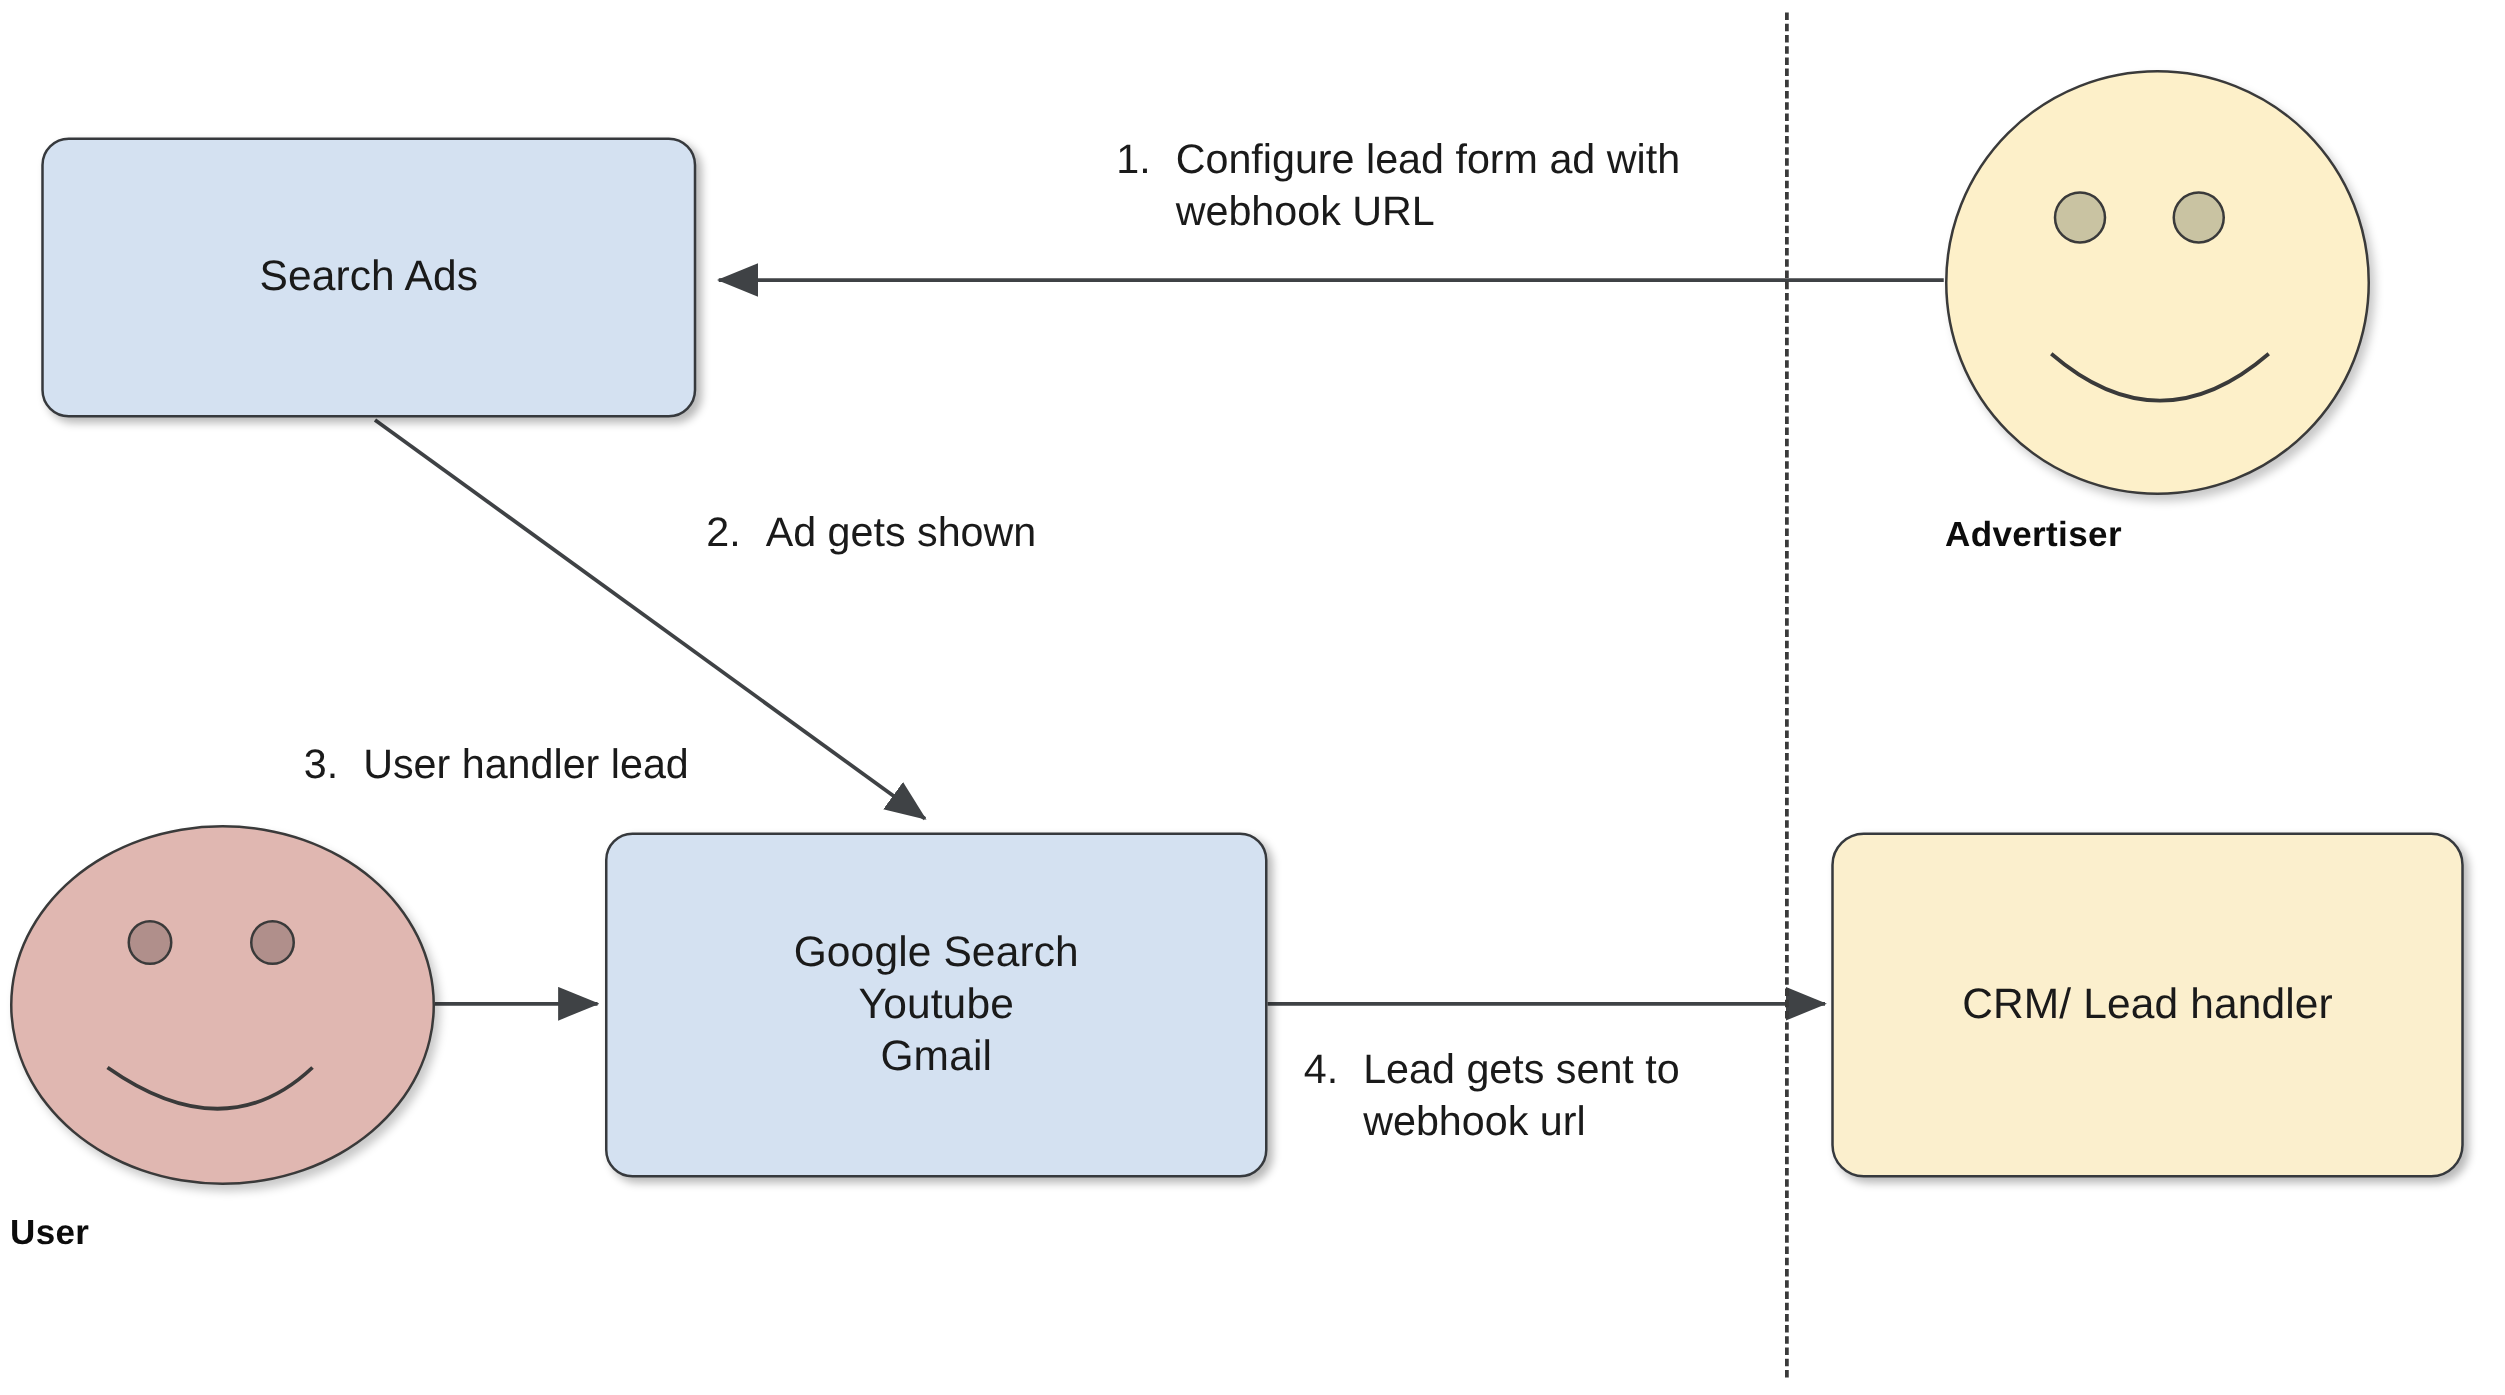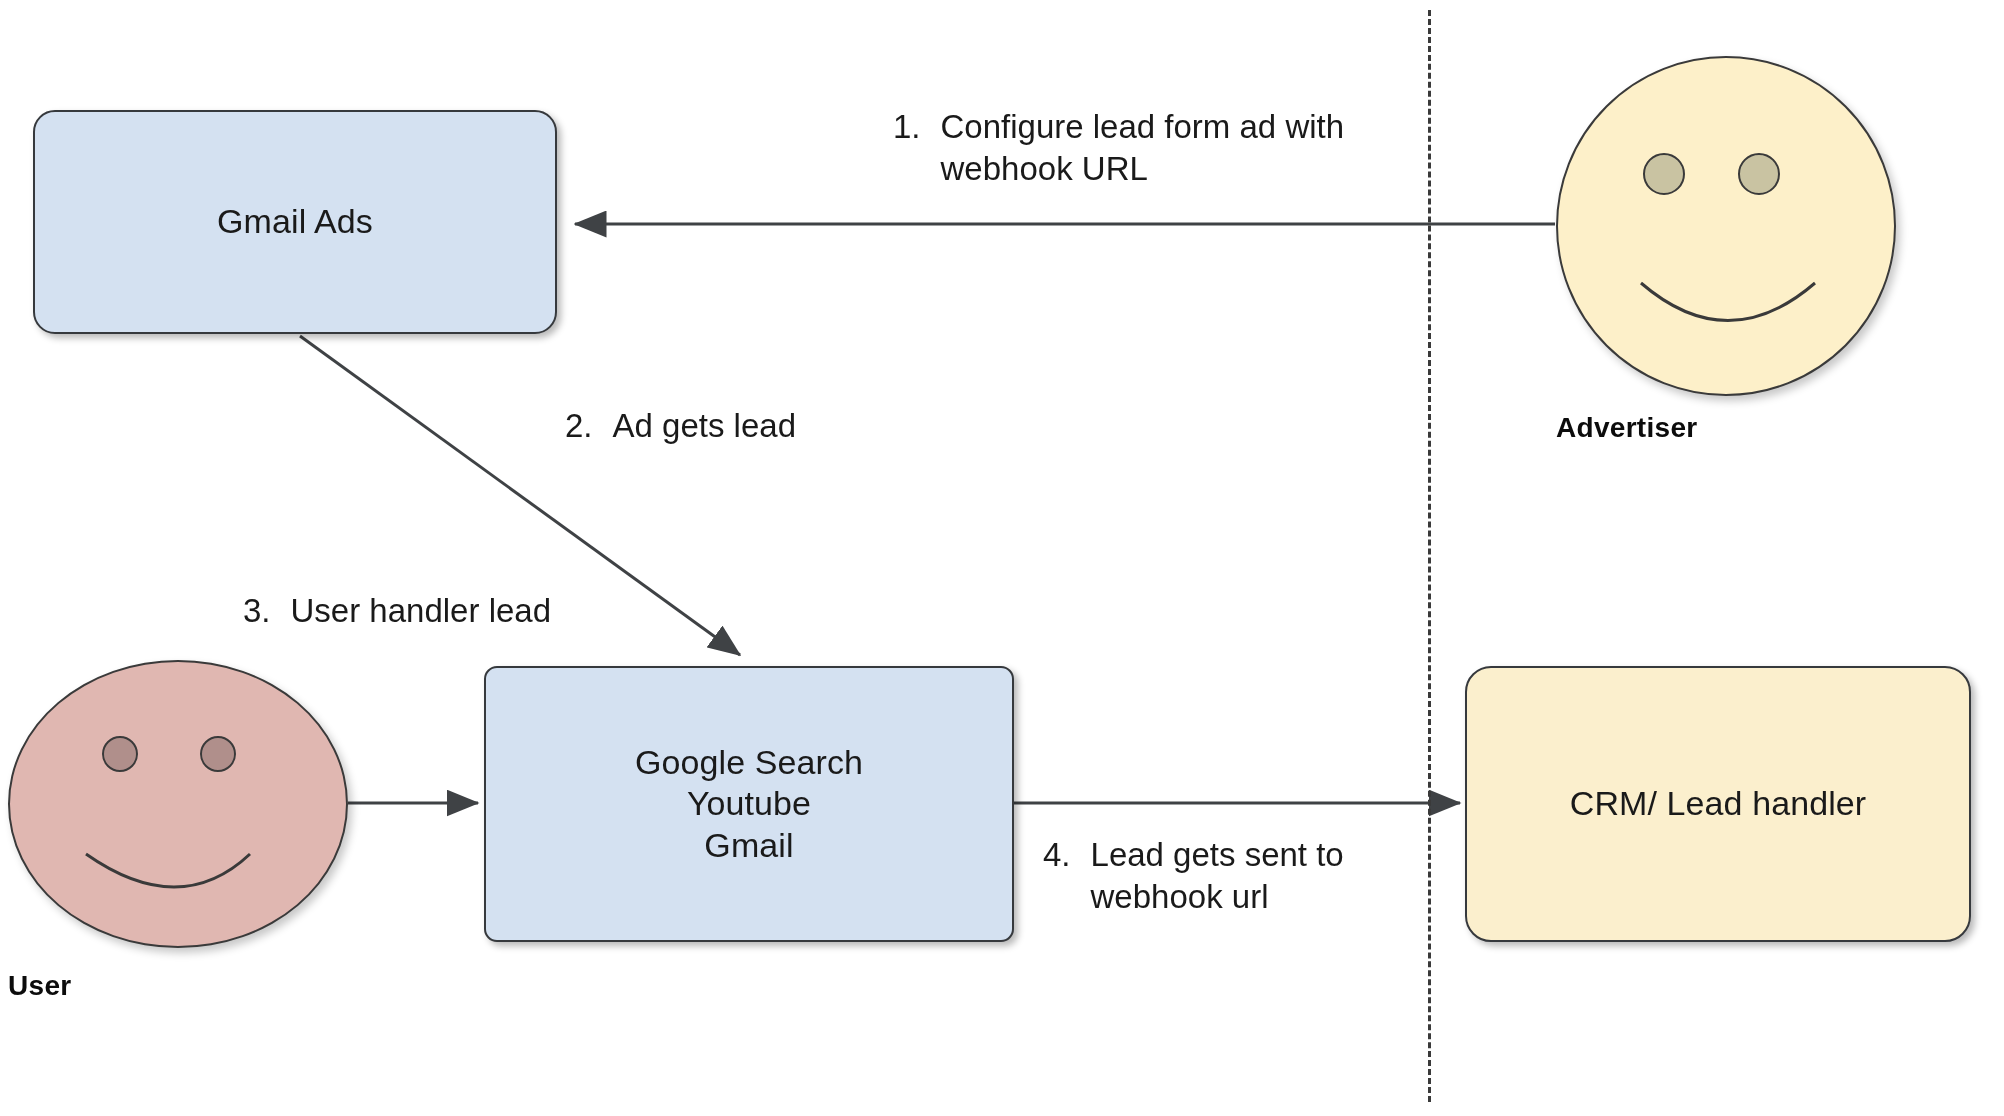--- a/index.html
+++ b/index.html
@@ -136,24 +136,24 @@
     </g>
 
     <g>
       <line x1="1014" y1="803" x2="1460" y2="803" stroke="#3f4245" stroke-width="3" marker-end="url(#arrowhead)"></line>
     </g>
   </svg>
 
   <div class="divider" style="left:1428px; top:10px; height:1092px;"></div>
 
   <div class="node-box box-blue" style="left:33px; top:110px; width:524px; height:224px;">
-    <span class="node-label">Gmail Ads</span>
-  </div>
-
-  <div class="node-box box-blue" style="left:484px; top:666px; width:530px; height:276px;border-radius:13px;">
+    <span class="node-label">Search Ads</span>
+  </div>
+
+  <div class="node-box box-blue" style="left:484px; top:666px; width:530px; height:276px;">
     <span class="node-label">Google Search
 Youtube
 Gmail</span>
   </div>
 
   <div class="node-box box-yellow" style="left:1465px; top:666px; width:506px; height:276px;">
     <span class="node-label">CRM/ Lead handler</span>
   </div>
 
   <div class="actor" style="left:1556px; top:56px; width:340px; height:390px;">
@@ -183,21 +183,21 @@
   </div>
 
   <div class="step-label" style="left:893px; top:106px; width:500px;">
     <span class="step-num">1.</span>
     <span class="step-text">Configure lead form ad with
 webhook URL</span>
   </div>
 
   <div class="step-label" style="left:565px; top:405px; width:420px;">
     <span class="step-num">2.</span>
-    <span class="step-text">Ad gets lead</span>
+    <span class="step-text">Ad gets shown</span>
   </div>
 
   <div class="step-label" style="left:243px; top:590px; width:420px;">
     <span class="step-num">3.</span>
     <span class="step-text">User handler lead</span>
   </div>
 
   <div class="step-label" style="left:1043px; top:834px; width:420px;">
     <span class="step-num">4.</span>
     <span class="step-text">Lead gets sent to

